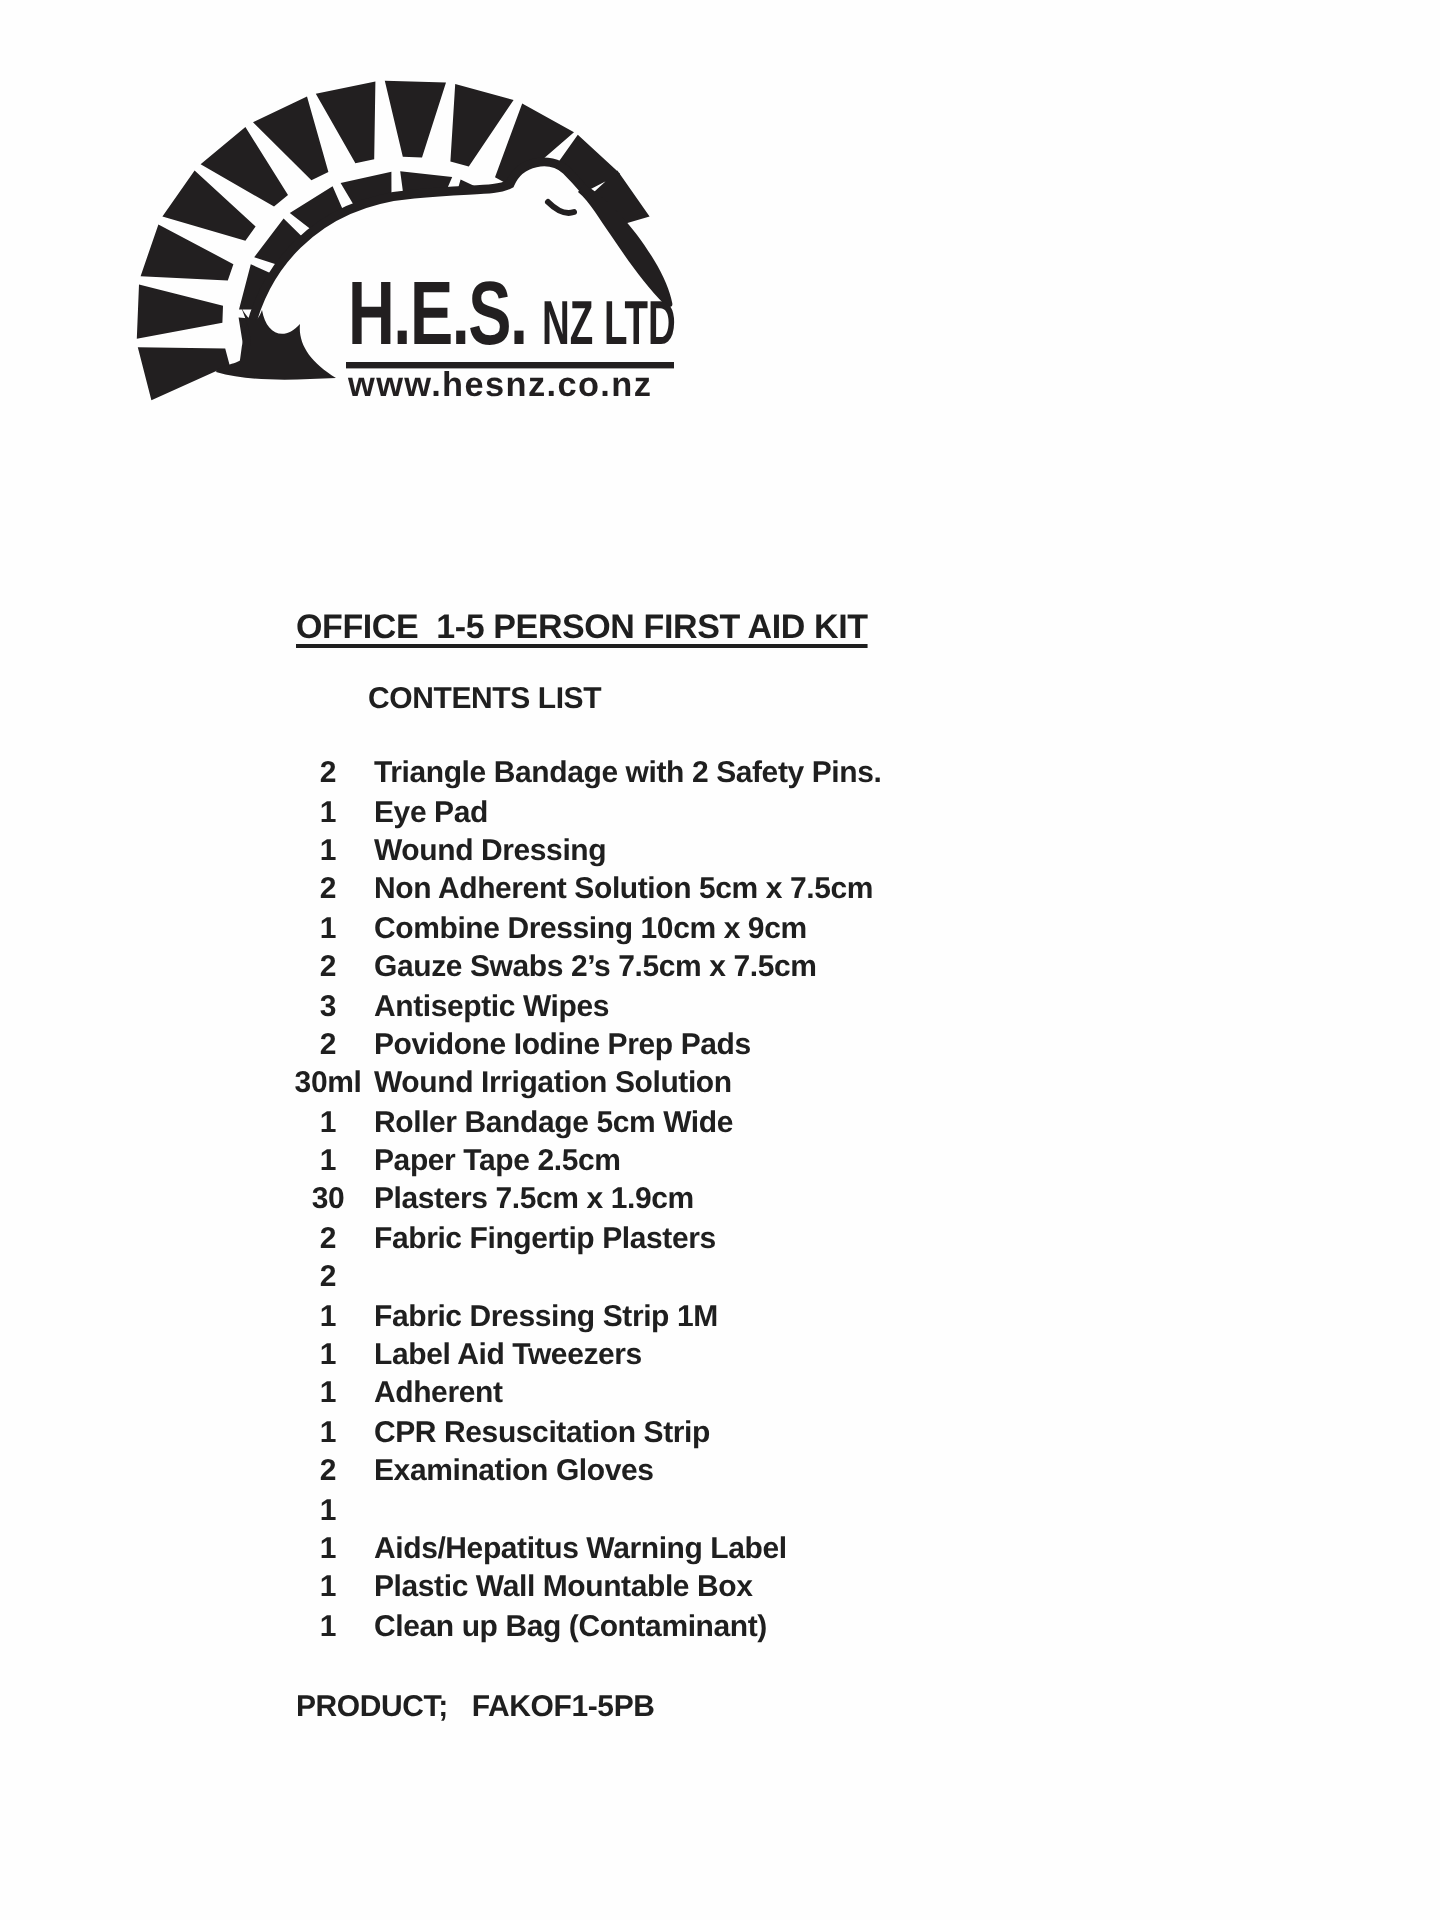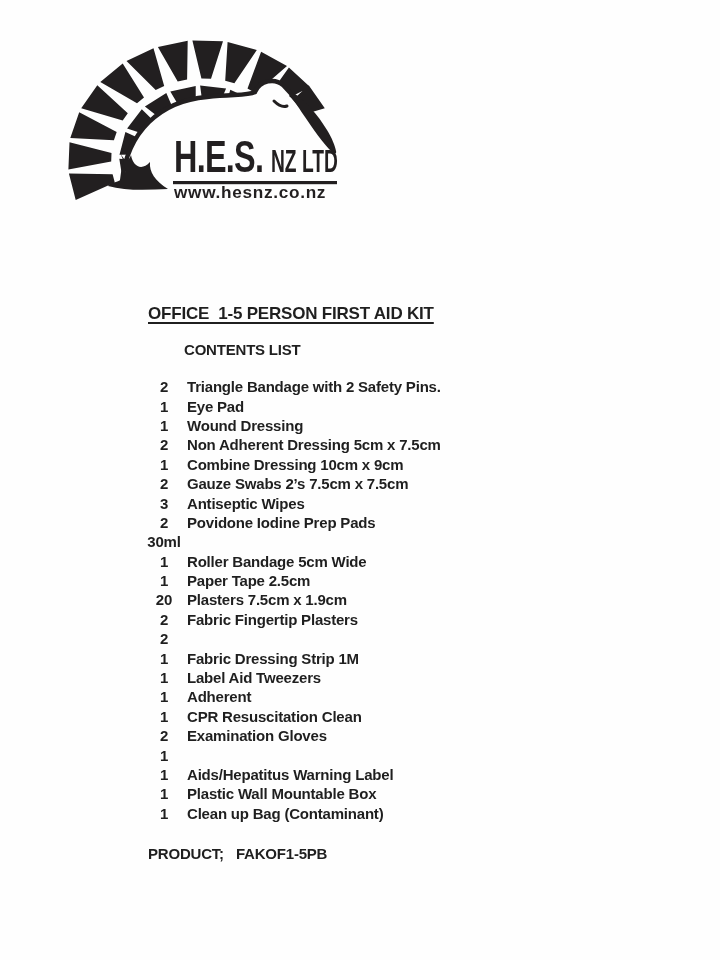--- a/index.html
+++ b/index.html
@@ -59,51 +59,52 @@
       <div class="row">
         <span class="qty">1</span>
         <span class="iname">Eye Pad</span>
       </div>
       <div class="row">
         <span class="qty">1</span>
         <span class="iname">Wound Dressing</span>
       </div>
       <div class="row">
         <span class="qty">2</span>
-        <span class="iname">Non Adherent Dressing 5cm x 7.5cm</span>
+        <span class="iname">Non Adherent Solution 5cm x 7.5cm</span>
       </div>
       <div class="row">
         <span class="qty">1</span>
         <span class="iname">Combine Dressing 10cm x 9cm</span>
       </div>
       <div class="row">
         <span class="qty">2</span>
         <span class="iname">Gauze Swabs 2’s 7.5cm x 7.5cm</span>
       </div>
       <div class="row">
         <span class="qty">3</span>
         <span class="iname">Antiseptic Wipes</span>
       </div>
       <div class="row">
         <span class="qty">2</span>
         <span class="iname">Povidone Iodine Prep Pads</span>
       </div>
       <div class="row">
         <span class="qty">30ml</span>
+        <span class="iname">Wound Irrigation Solution</span>
       </div>
       <div class="row">
         <span class="qty">1</span>
         <span class="iname">Roller Bandage 5cm Wide</span>
       </div>
       <div class="row">
         <span class="qty">1</span>
         <span class="iname">Paper Tape 2.5cm</span>
       </div>
       <div class="row">
-        <span class="qty">20</span>
+        <span class="qty">30</span>
         <span class="iname">Plasters 7.5cm x 1.9cm</span>
       </div>
       <div class="row">
         <span class="qty">2</span>
         <span class="iname">Fabric Fingertip Plasters</span>
       </div>
       <div class="row">
         <span class="qty">2</span>
       </div>
       <div class="row">
@@ -113,21 +114,21 @@
       <div class="row">
         <span class="qty">1</span>
         <span class="iname">Label Aid Tweezers</span>
       </div>
       <div class="row">
         <span class="qty">1</span>
         <span class="iname">Adherent</span>
       </div>
       <div class="row">
         <span class="qty">1</span>
-        <span class="iname">CPR Resuscitation Clean</span>
+        <span class="iname">CPR Resuscitation Strip</span>
       </div>
       <div class="row">
         <span class="qty">2</span>
         <span class="iname">Examination Gloves</span>
       </div>
       <div class="row">
         <span class="qty">1</span>
       </div>
       <div class="row">
         <span class="qty">1</span>

